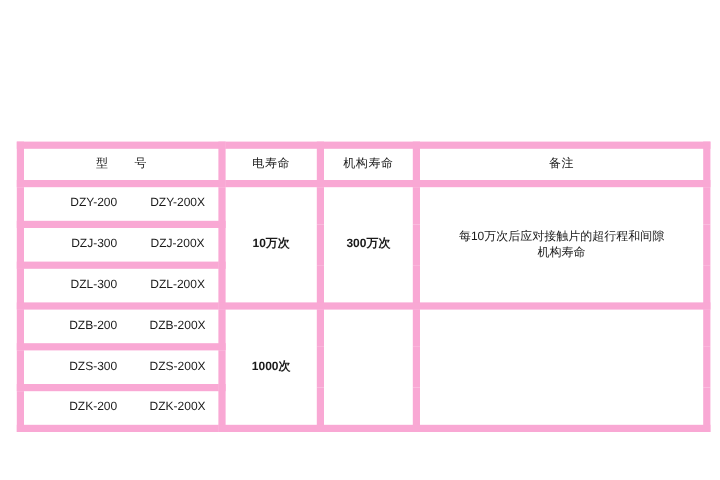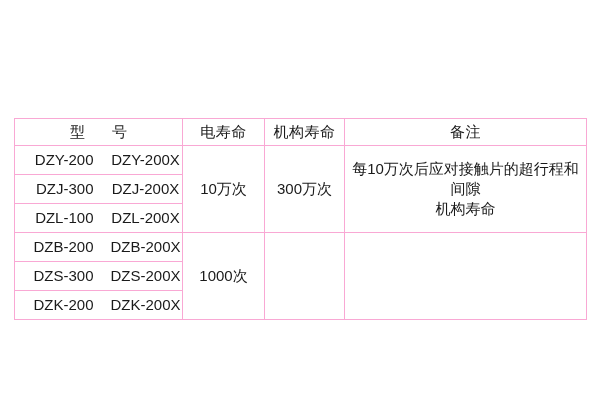--- a/index.html
+++ b/index.html
@@ -24,23 +24,23 @@
     left: 14px;
     top: 118px;
     width: 572px;
   }
   table.spec {
     border-collapse: collapse;
     width: 572px;
     table-layout: fixed;
   }
   table.spec td {
-    border: 1px solid #f9a8d4;
+    border: 6px solid #f9a8d4;
     color: #1a1a1a;
-    font-size: 15px;
+    font-size: 10px;
     line-height: 1.35;
     padding: 0;
     vertical-align: middle;
     text-align: center;
   }
   .hdr {
     text-align: center;
     height: 26px;
     font-size: 10.5px;
     letter-spacing: 0.5px;
@@ -60,20 +60,21 @@
     font-size: 10.5px;
     white-space: nowrap;
   }
   .model-cell .m1 {
     display: inline-block;
     width: 94px;
   }
   .merge-center {
     text-align: center;
     font-size: 10.5px;
+    font-weight: bold;
   }
   .note-cell {
     padding: 6px 10px 6px 16px;
     font-size: 10.5px;
     line-height: 1.9;
     vertical-align: top;
   }
   .note-cell .line { display: block; }
   .blank-cell { }
 </style>
@@ -112,21 +113,21 @@
         </tr>
 
         <tr>
           <td class="model-cell">
             <span class="m1">DZJ-300</span><span class="m2">DZJ-200X</span>
           </td>
         </tr>
 
         <tr>
           <td class="model-cell">
-            <span class="m1">DZL-100</span><span class="m2">DZL-200X</span>
+            <span class="m1">DZL-300</span><span class="m2">DZL-200X</span>
           </td>
         </tr>
 
         <tr>
           <td class="model-cell">
             <span class="m1">DZB-200</span><span class="m2">DZB-200X</span>
           </td>
           <td class="merge-center" rowspan="3">1000次</td>
           <td class="blank-cell" rowspan="3"></td>
           <td class="blank-cell" rowspan="3"></td>

